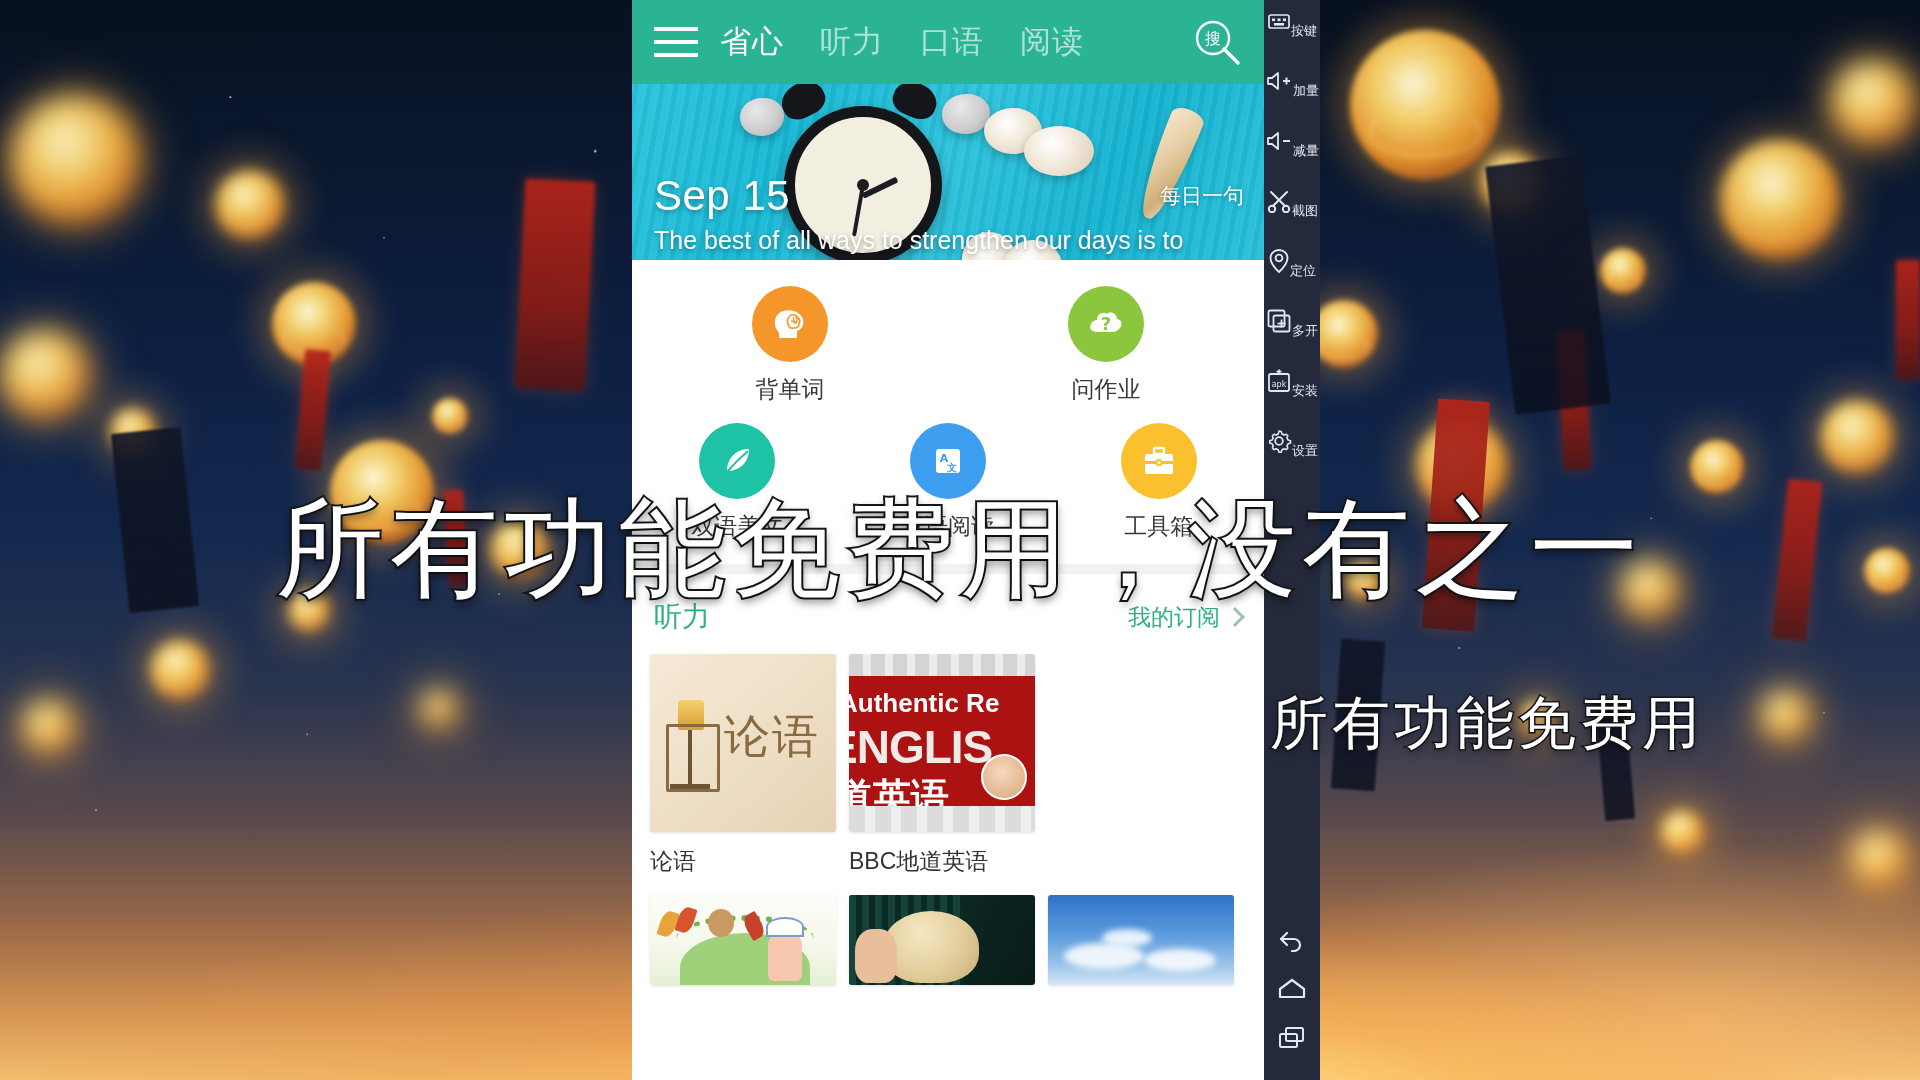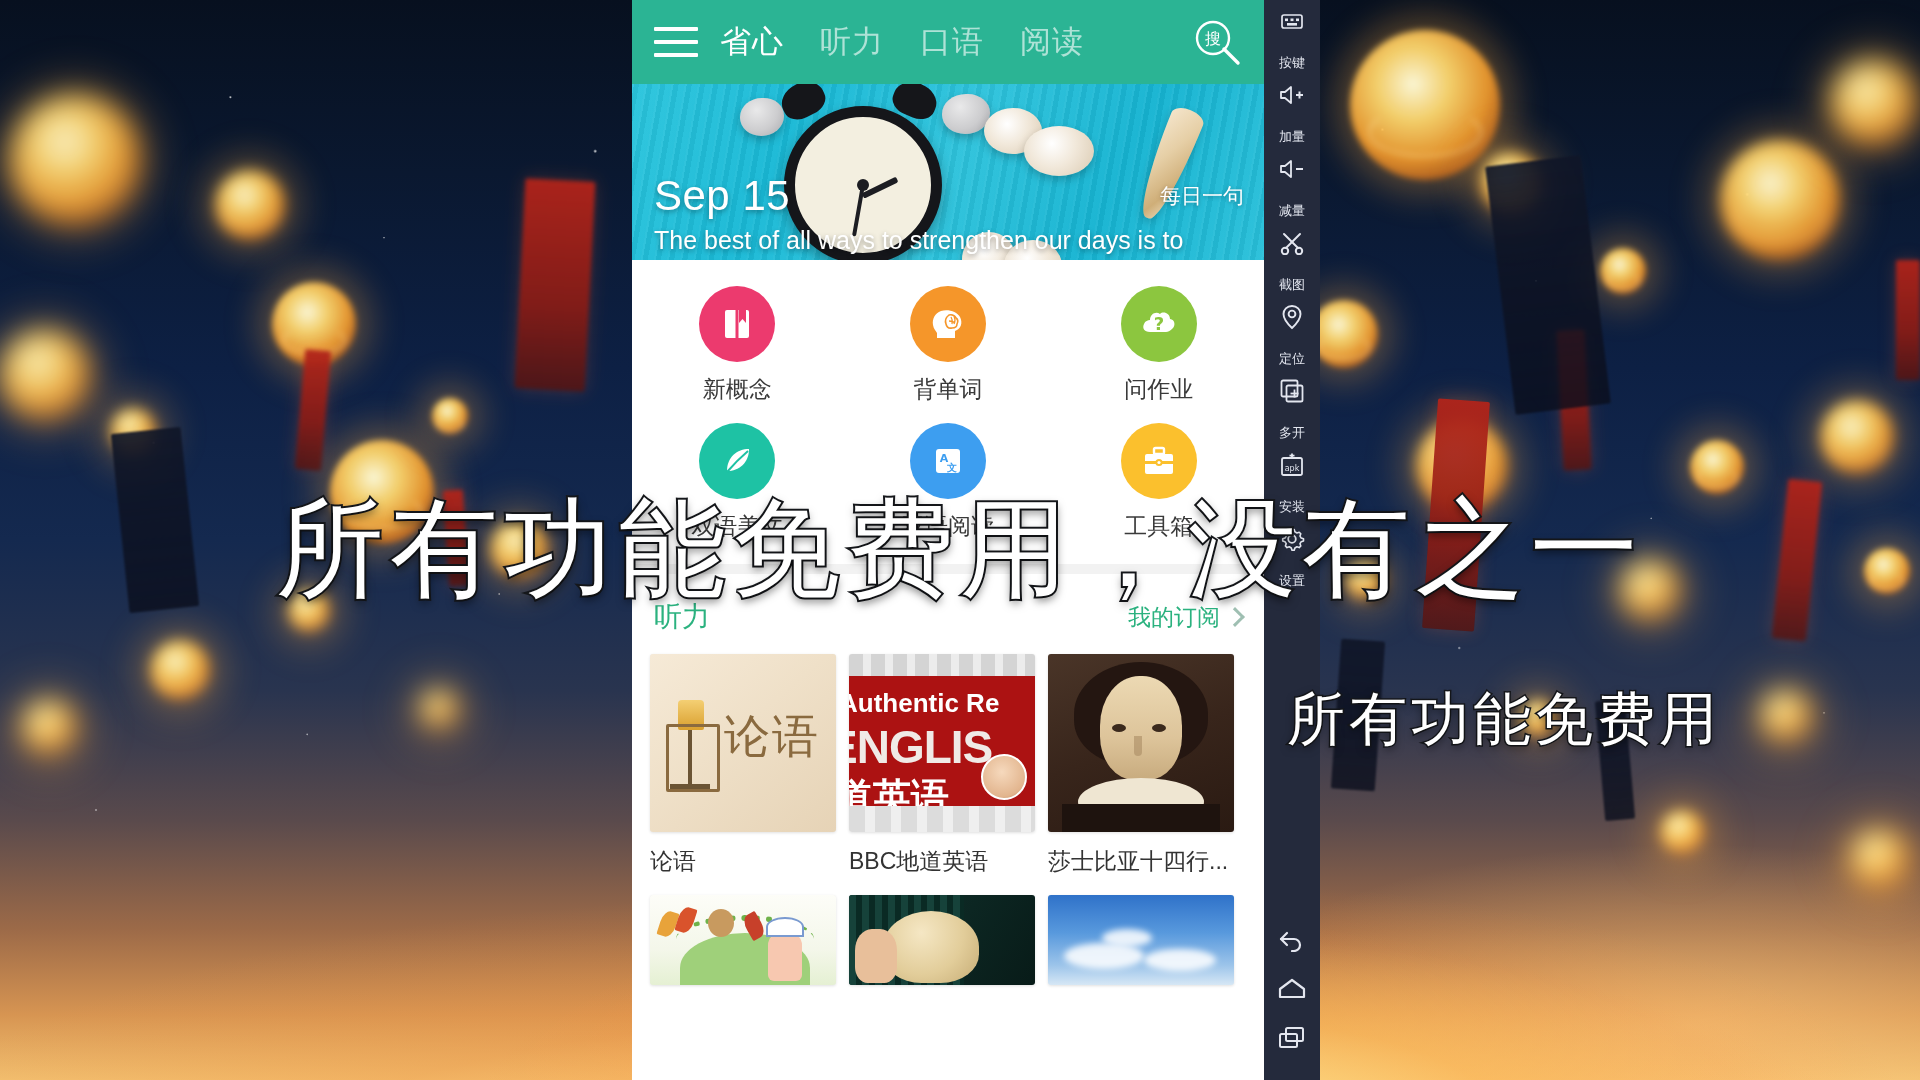--- a/index.html
+++ b/index.html
@@ -526,21 +526,20 @@
     background: #242a3c;
     display: flex;
     flex-direction: column;
     align-items: center;
     box-sizing: border-box;
     padding-top: 0;
   }
   .tb-item {
     width: 56px;
     display: flex;
-    flex-direction: column;
     align-items: center;
     justify-content: center;
     padding: 6px 0 4px 0;
     cursor: pointer;
   }
   .tb-glyph {
     height: 30px;
     display: flex;
     align-items: center;
     justify-content: center;
@@ -578,31 +577,30 @@
     white-space: nowrap;
     -webkit-text-stroke: 4px #16181c;
     paint-order: stroke fill;
     text-shadow: 0 4px 10px rgba(0,0,0,0.55);
     pointer-events: none;
   }
   .overlay-sub {
     position: absolute;
     left: 1270px;
     top: 692px;
-    font-family: Liberation Mono, monospace;
+    font-family: Liberation Serif, serif;
     font-size: 58px;
     line-height: 64px;
     color: #ffffff;
     letter-spacing: 4px;
     white-space: nowrap;
     -webkit-text-stroke: 3px #16181c;
     paint-order: stroke fill;
     text-shadow: 0 3px 8px rgba(0,0,0,0.55);
     pointer-events: none;
-    margin-left: 17px;
   }
 </style>
 </head>
 <body>
 
 <div id="stage">
 
   <div class="wallpaper">
     <div class="wallpaper-stars"></div>
 
@@ -692,30 +690,20 @@
       </div>
 
       <div class="banner-date">Sep 15</div>
       <div class="banner-quote">The best of all ways to strengthen our days is to steal hours from the night.</div>
       <div class="banner-tag">每日一句</div>
     </div>
 
     <div class="grid">
 
       <div class="grid-row">
-        <div class="grid-cell">
-          <div class="grid-icon" style="background:#ec3a6e;">
-            <svg width="40" height="40" viewBox="0 0 40 40">
-              <rect x="8" y="6" width="24" height="28" rx="2" fill="#ffffff"></rect>
-              <rect x="18.5" y="6" width="3" height="28" fill="#ec3a6e"></rect>
-              <path d="M22 6 h7 v13 l-3.5 -4 -3.5 4 z" fill="#ec3a6e"></path>
-            </svg>
-          </div>
-          <div class="grid-label">新概念</div>
-        </div>
 
 
         <div class="grid-cell">
           <div class="grid-icon" style="background:#f5962a;">
             <svg width="42" height="42" viewBox="0 0 42 42">
               <path d="M14 8 C8 10 5 16 6 22 C6.6 26 9 28 10 30 L10 35 L28 35 L28 28 C34 26 36 20 33 14 C30 8.5 21 5.8 14 8 Z" fill="#ffffff"></path>
               <path d="M22 12 q5 -1 7 3 q3 2 1 6 q0 4 -5 4 q-5 1 -6 -4 q-2 -5 3 -9 Z" fill="none" stroke="#f5962a" stroke-width="1.6"></path>
               <path d="M24 14 q2 3 1 7 M27 13 q2 4 0 8 M22 18 q4 0 6 2" fill="none" stroke="#f5962a" stroke-width="1.3"></path>
             </svg>
           </div>
@@ -803,34 +791,20 @@
             <div class="t1">Authentic Re</div>
             <div class="t2">ENGLIS</div>
             <div class="t3">道英语</div>
             <div class="face"></div>
             <div class="foot"></div>
           </div>
         </div>
         <div class="card-title">BBC地道英语</div>
       </div>
 
-      <div class="card">
-        <div class="card-thumb">
-          <div class="thumb-shake">
-            <div class="hair"></div>
-            <div class="faceo"></div>
-            <div class="eye l"></div>
-            <div class="eye r"></div>
-            <div class="nose"></div>
-            <div class="collar"></div>
-            <div class="body"></div>
-          </div>
-        </div>
-        <div class="card-title">莎士比亚十四行...</div>
-      </div>
     </div>
 
     <div class="cards-row2">
       <div class="card">
         <div class="card-thumb short">
           <div class="thumb-cartoon">
             <div class="hill"></div>
             <div class="dots"></div>
             <div class="leaf" style="left:10px; top:16px; background:#e8a33a;"></div>
             <div class="leaf" style="left:28px; top:12px; background:#d9532c;"></div>

